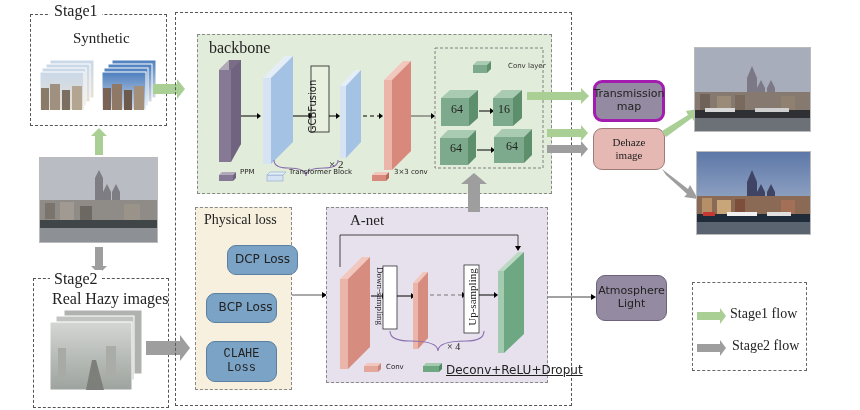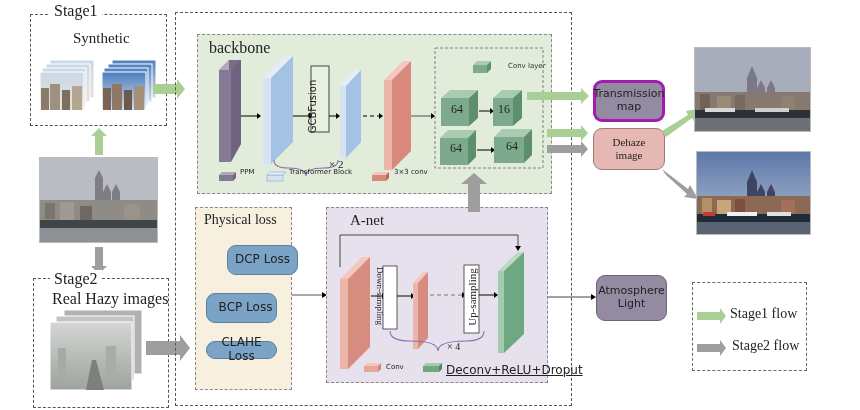--- a/index.html
+++ b/index.html
@@ -201,21 +201,21 @@
 <div class="lt serif" style="left:450px;top:141px;font-size:12px;">64</div>
 <div class="lt serif" style="left:506px;top:139px;font-size:12px;">64</div>
 <div class="lt sans" style="left:240px;top:168px;font-size:7px;">PPM</div>
 <div class="lt sans" style="left:289px;top:168px;font-size:7px;">Transformer Block</div>
 <div class="lt sans" style="left:394px;top:168px;font-size:7px;">3×3 conv</div>
 
 <div class="abs dash-fine" style="left:195px;top:207px;width:97px;height:183px;background:#f7f0df;"></div>
 <div class="abs serif" style="left:204px;top:212px;font-size:14px;">Physical loss</div>
 <div class="abs rbox loss" style="left:206px;top:245px;width:71px;height:30px;margin-left:21px;">DCP Loss</div>
 <div class="abs rbox loss" style="left:206px;top:293px;width:71px;height:30px;padding-left:8px;">BCP Loss</div>
-<div class="abs rbox loss" style="left:206px;top:341px;width:71px;height:18px;">CLAHE Loss</div>
+<div class="abs rbox loss" style="left:206px;top:341px;width:71px;height:41px;font-family:Liberation Mono, monospace;">CLAHE Loss</div>
 
 <svg class="abs" style="left:292px;top:290px;" width="36" height="10">
   <line x1="0" y1="5" x2="31" y2="5" stroke="#555" stroke-width="1"></line>
   <polygon points="30,2 35,5 30,8" fill="#000"></polygon>
 </svg>
 
 <div class="abs dash-fine" style="left:326px;top:207px;width:222px;height:176px;background:#e7e1ee;"></div>
 <div class="abs serif" style="left:350px;top:212px;font-size:15px;">A-net</div>
 <svg class="abs" style="left:326px;top:207px;" width="222" height="176">
 

